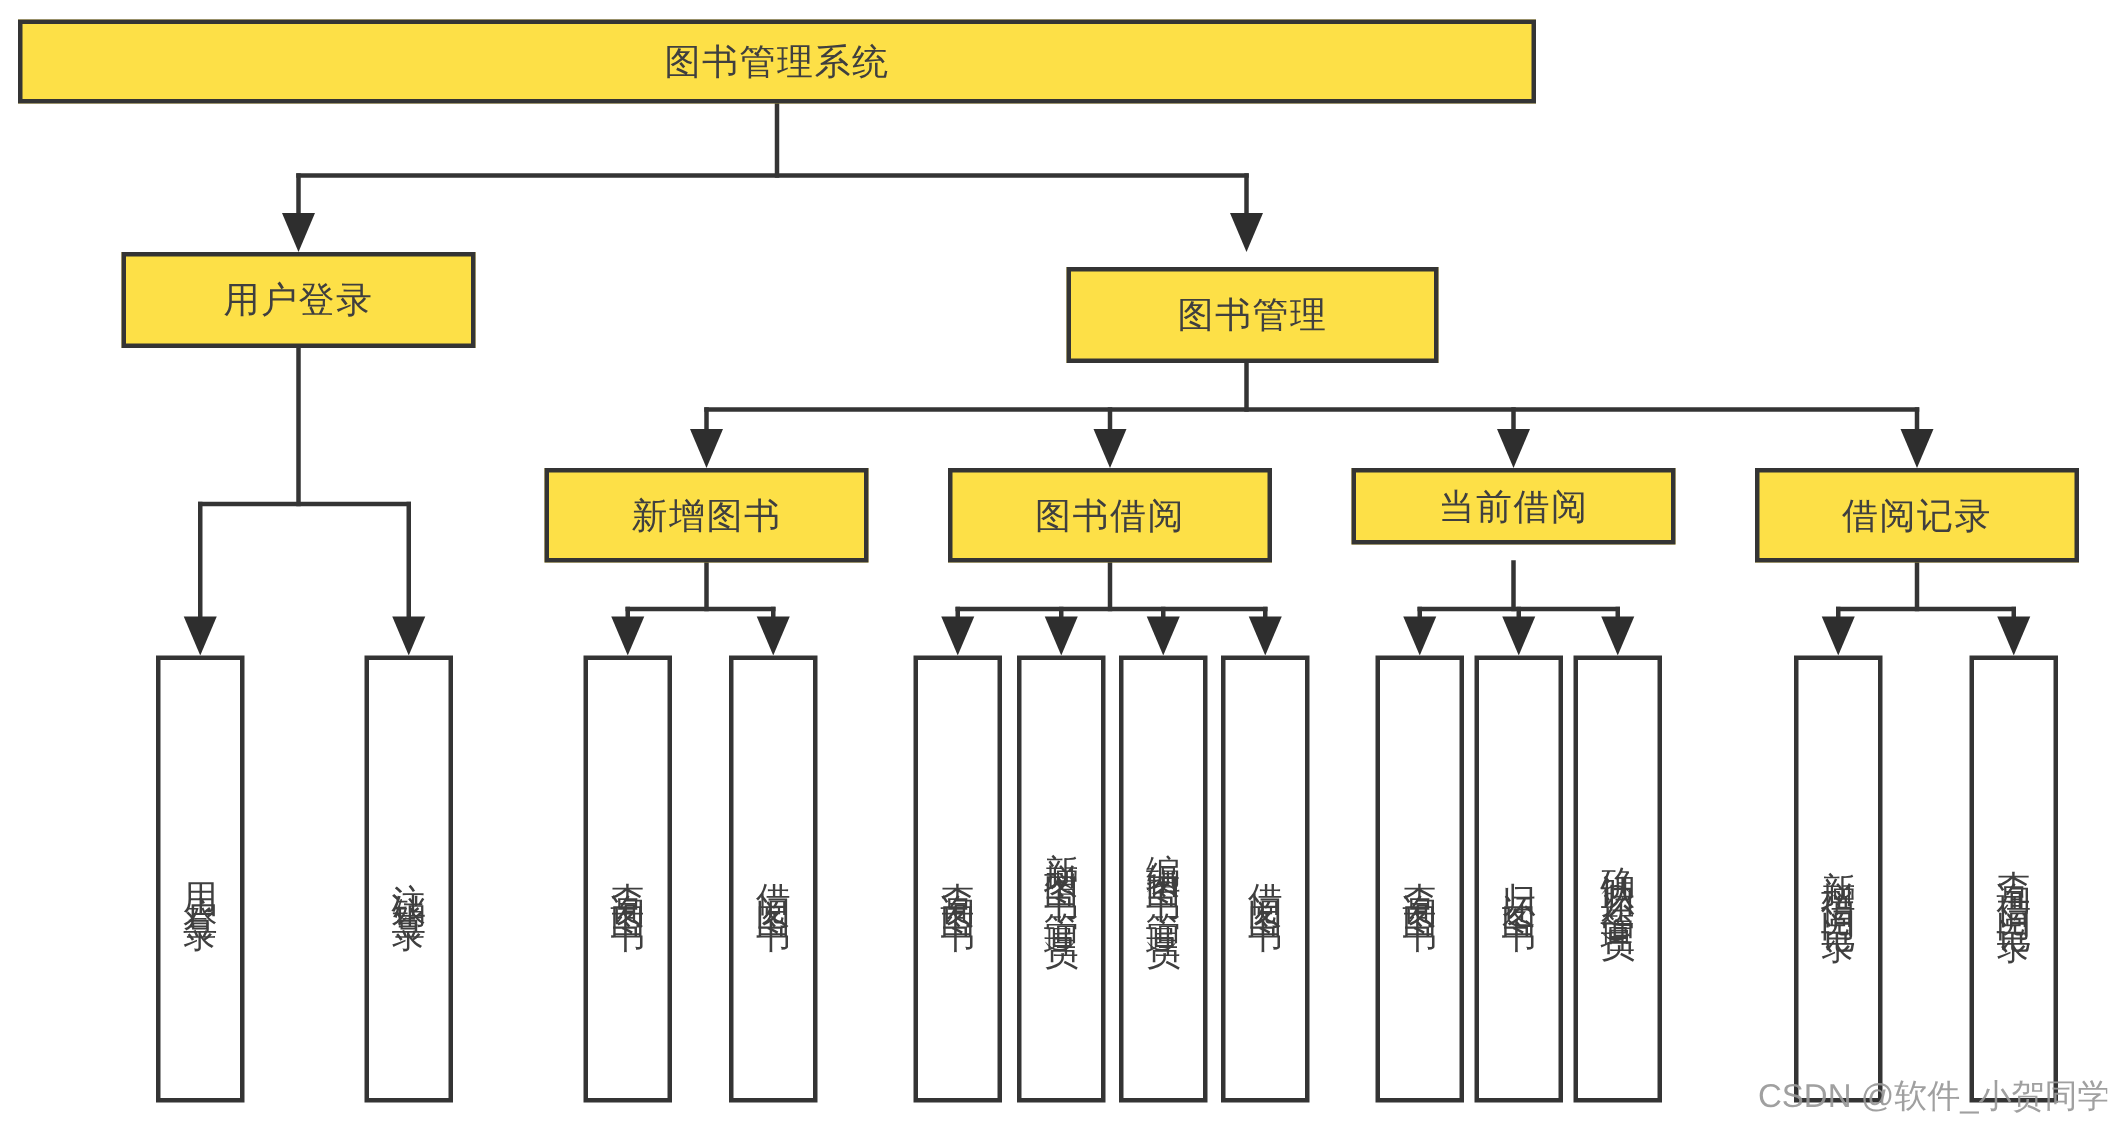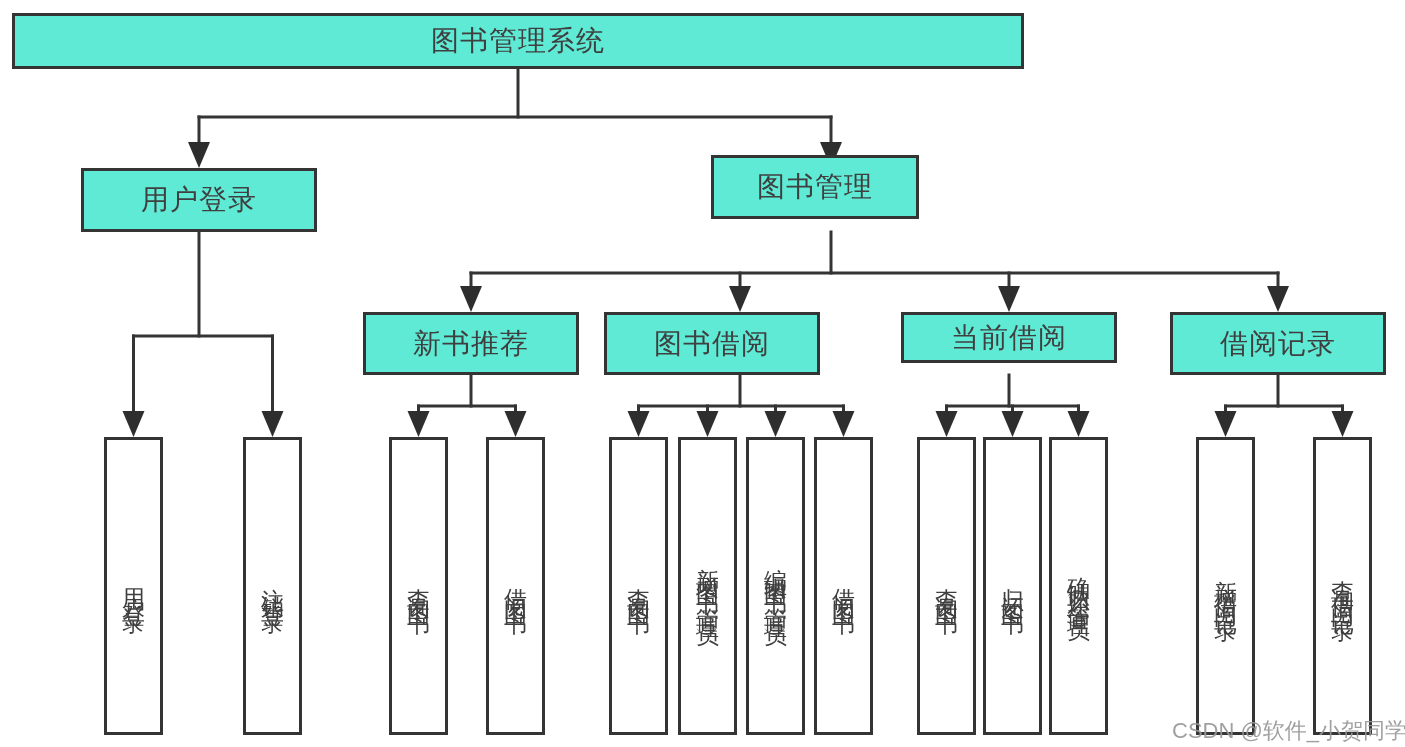--- a/index.html
+++ b/index.html
@@ -18,26 +18,26 @@
     position: absolute;
     left: 0; top: 0;
     width: 1405px;
     height: 747px;
     z-index: 1;
     pointer-events: none;
   }
 
   .hbox {
     position: absolute;
-    background: #5eead4;
+    background: #fde047;
     border: 3px solid #343434;
     display: flex;
     align-items: center;
     justify-content: center;
-    font-size: 28px;
+    font-size: 24px;
     color: #3f3f3f;
     letter-spacing: 1px;
     z-index: 2;
   }
 
   .leaf {
     position: absolute;
     top: 437px;
     width: 59px;
     height: 298px;
@@ -142,28 +142,28 @@
     </g>
   </svg>
 
   <div class="hbox" style="left:12px; top:13px; width:1012px; height:56px;">
     <span>图书管理系统</span>
   </div>
 
   <div class="hbox" style="left:81px; top:168px; width:236px; height:64px;">
     <span>用户登录</span>
   </div>
-  <div class="hbox" style="left:711px; top:155px; width:208px; height:64px;">
+  <div class="hbox" style="left:711px; top:178px; width:248px; height:64px;">
     <span>图书管理</span>
   </div>
 
   <div class="hbox" style="left:363px; top:312px; width:216px; height:63px;">
-    <span>新书推荐</span>
-  </div>
-  <div class="hbox" style="left:604px; top:312px; width:216px; height:63px;">
+    <span>新增图书</span>
+  </div>
+  <div class="hbox" style="left:632px; top:312px; width:216px; height:63px;">
     <span>图书借阅</span>
   </div>
   <div class="hbox" style="left:901px; top:312px; width:216px; height:51px;">
     <span>当前借阅</span>
   </div>
   <div class="hbox" style="left:1170px; top:312px; width:216px; height:63px;">
     <span>借阅记录</span>
   </div>
 
   <div class="leaf" style="left:104px;">

